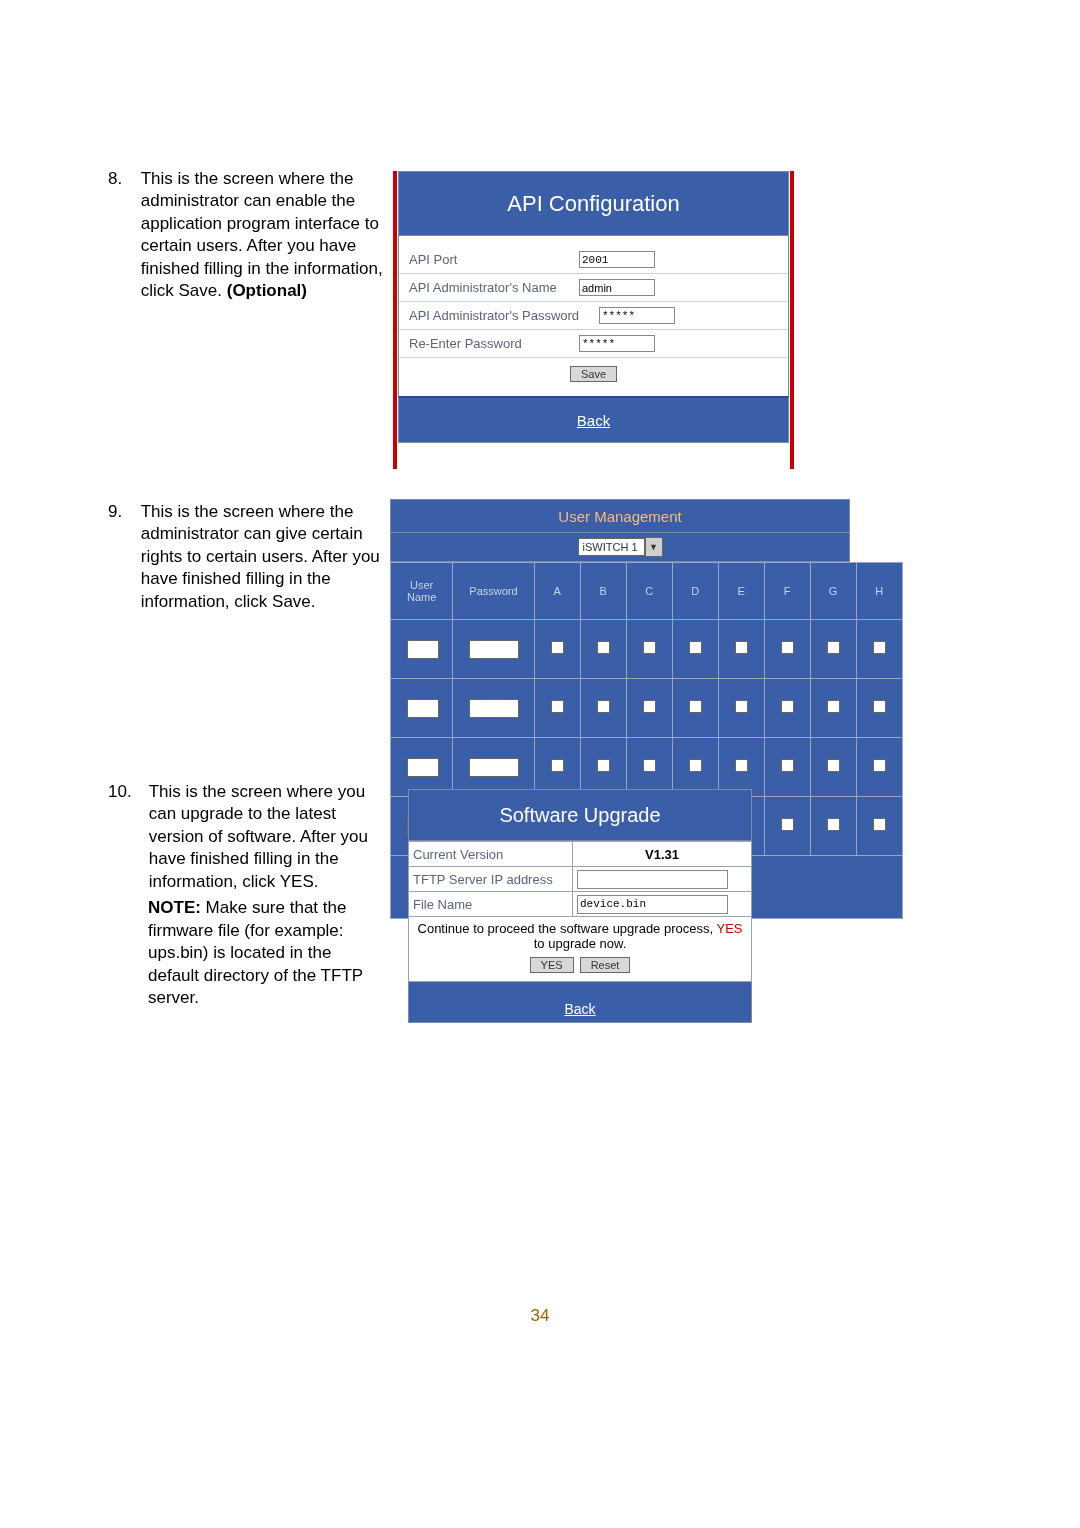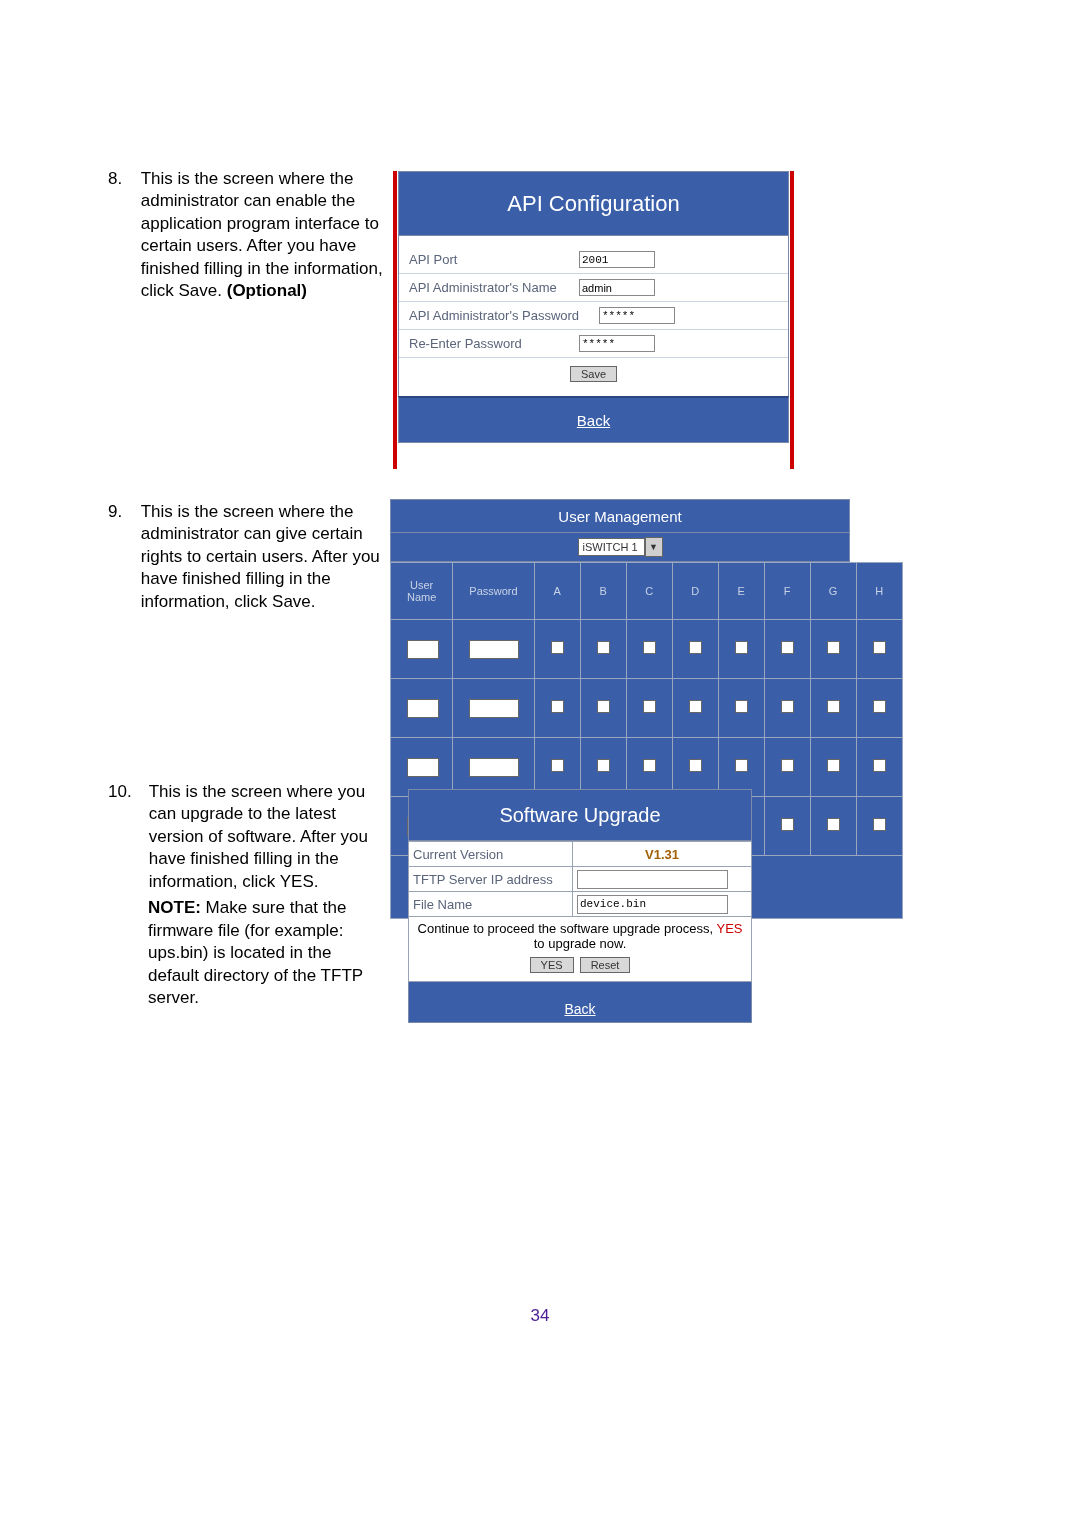--- a/index.html
+++ b/index.html
@@ -6,21 +6,21 @@
   body{width:1080px;height:1528px;position:relative;
        font-family:Arial,Helvetica,sans-serif;}
   .page{position:absolute;left:0;top:0;width:1080px;height:1528px;}
   
   .instr{position:absolute;font-size:17px;line-height:1.32;color:#000;}
   .instr .num{display:inline-block;width:28px;vertical-align:top;}
   .instr .body{display:inline-block;width:250px;vertical-align:top;}
   .bold{font-weight:700;}
   .note{margin-left:40px;width:238px;margin-top:4px;}
   .pagenum{position:absolute;left:0;right:0;text-align:center;
-           font-size:17px;color:#4c1d95;}
+           font-size:17px;color:#a16207;}
   
   .redbar{position:absolute;width:4px;background:#c00;}
   
   .p1{position:absolute;left:398px;top:171px;width:391px;}
   .p1 .hdr{height:63px;background:#3a5ea8;color:#fff;font-size:22px;
            display:flex;align-items:center;justify-content:center;
            font-family:Arial,sans-serif;border:1px solid #7a8aa8;}
   .p1 .form{background:#fff;border-left:1px solid #7a8aa8;
             border-right:1px solid #7a8aa8;padding:10px 0 12px;}
   .p1 .row{display:flex;align-items:center;height:27px;
@@ -37,21 +37,21 @@
   .p1 .btnrow{display:flex;justify-content:center;padding:8px 0 2px;}
   .btn{border:1px solid #666;background:#d8d8d8;font-size:11px;
        padding:1px 10px;color:#333;font-family:Arial,sans-serif;
        display:inline-block;}
   .p1 .backbar{height:44px;background:#3a5ea8;color:#fff;font-size:15px;
                display:flex;align-items:center;justify-content:center;
                border:1px solid #7a8aa8;border-top:2px solid #2b4680;}
   .p1 .backbar span{text-decoration:underline;}
   
   .p2{position:absolute;left:390px;top:499px;width:460px;}
-  .p2 .hdr{height:32px;background:#3a5ea8;color:#ffffff;font-size:15px;
+  .p2 .hdr{height:32px;background:#3a5ea8;color:#fdba74;font-size:15px;
            display:flex;align-items:center;justify-content:center;
            border:1px solid #7a8aa8;}
   .p2 .selrow{height:28px;background:#3a5ea8;
               display:flex;align-items:center;justify-content:center;
               border:1px solid #7a8aa8;border-top:none;}
   .p2 .selrow .sel{display:flex;align-items:center;}
   .p2 .selrow .seltxt{border:1px solid #666;background:#fff;
         font-size:11px;height:16px;line-height:16px;padding:0 6px 0 4px;
         font-family:Arial,sans-serif;color:#333;}
   .p2 .selrow .selbtn{width:16px;height:18px;border:1px solid #666;
@@ -68,21 +68,21 @@
   .p2 .srow td{background:#3a5ea8;height:30px;text-align:center;}
   
   .p3{position:absolute;left:408px;top:789px;width:344px;}
   .p3 .hdr{height:50px;background:#3a5ea8;color:#fff;font-size:20px;
            display:flex;align-items:center;justify-content:center;
            border:1px solid #7a8aa8;}
   .p3 table{border-collapse:collapse;width:100%;}
   .p3 td{border:1px solid #9aa3b6;font-size:13px;color:#5a647a;
          height:24px;padding:0 4px;background:#fff;}
   .p3 td.lab{width:155px;}
-  .p3 td.val{color:#a16207;font-weight:700;text-align:center;}
+  .p3 td.val{color:#000000;font-weight:700;text-align:center;}
   .p3 input.t{font-size:11px;height:15px;border:1px solid #888;
               background:#fff;width:145px;
               font-family:"Courier New",monospace;}
   .p3 .msg{border:1px solid #9aa3b6;border-top:none;padding:4px 6px 8px;
            font-size:13px;font-weight:400;text-align:center;background:#fff;}
   .p3 .msg .yes{color:#c00;}
   .p3 .btnrow{display:flex;justify-content:center;gap:6px;padding-top:6px;}
   .p3 .bluestrip{height:14px;background:#3a5ea8;
                  border-left:1px solid #7a8aa8;border-right:1px solid #7a8aa8;}
   .p3 .backbar{height:26px;background:#3a5ea8;color:#fff;font-size:14px;

